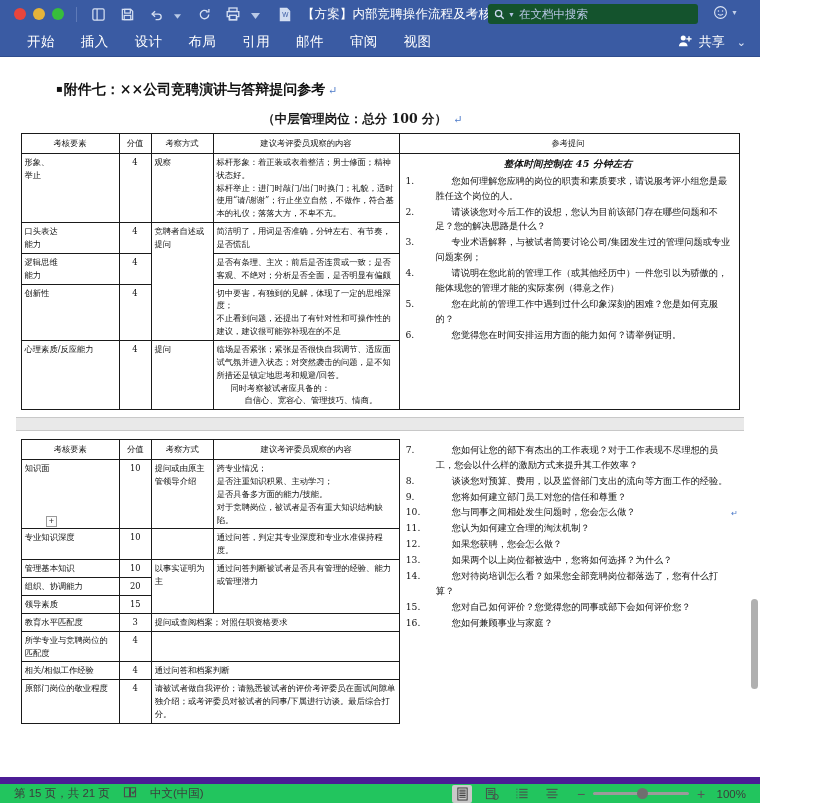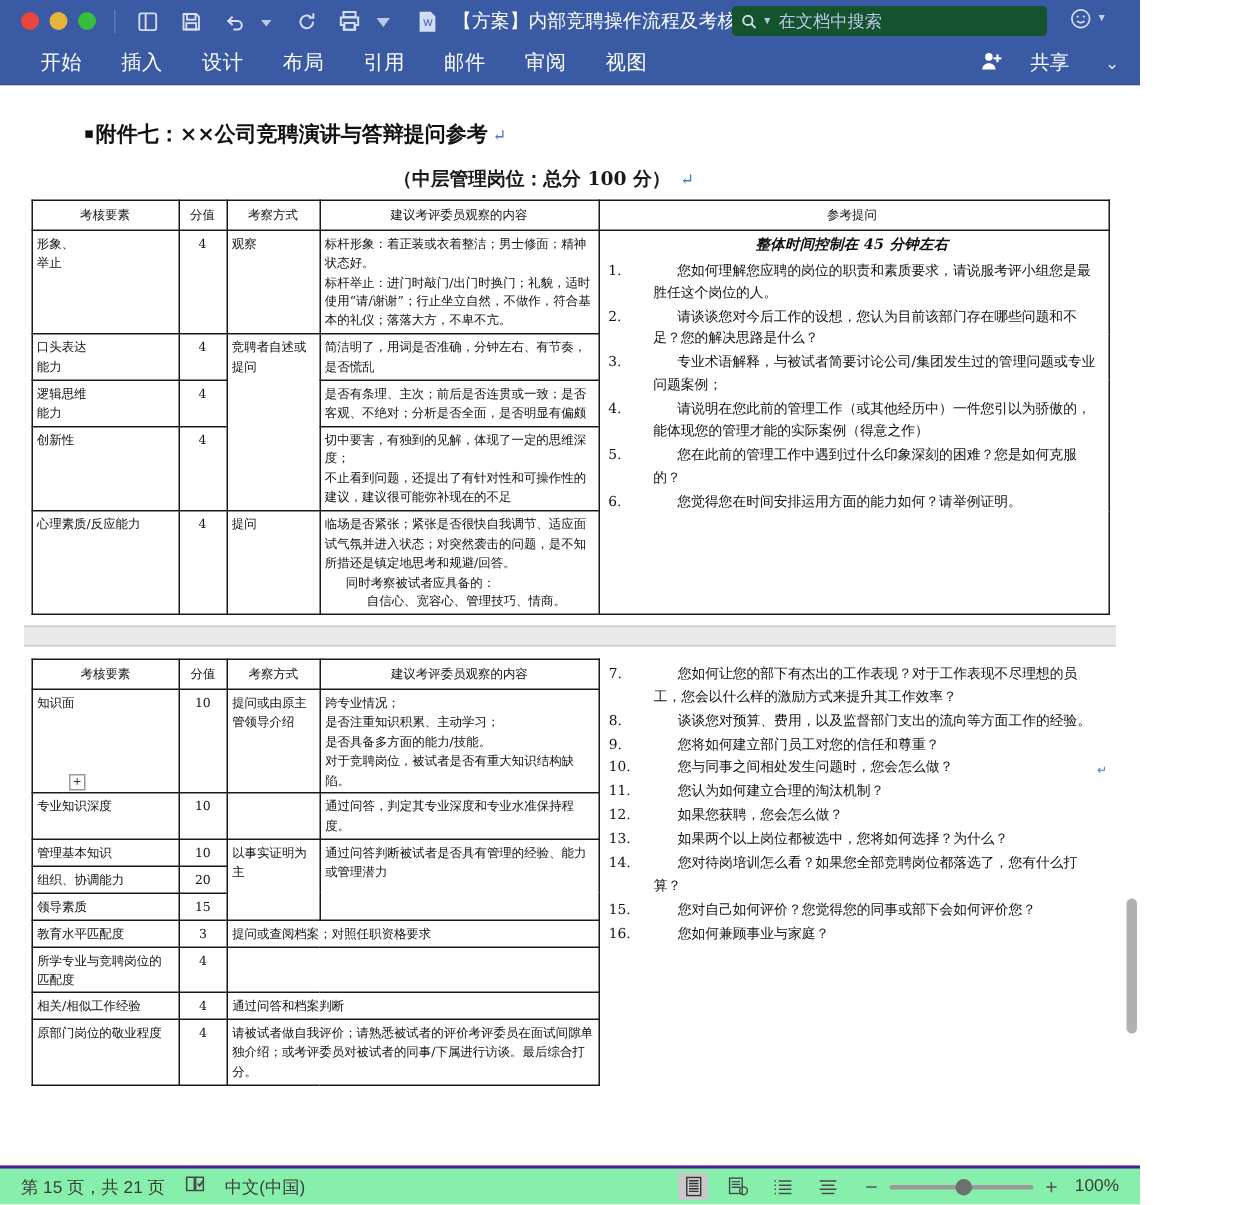--- a/index.html
+++ b/index.html
@@ -50,21 +50,21 @@
   .ribbon {
     height: 29px; background: #3a5ba3; flex: none;
     display: flex; align-items: center; padding-left: 14px; position: relative;
     border-bottom: 1px solid #2f4d8e;
   }
   .tab {
     color: #ffffff; font-size: 13.5px; padding: 0 13px; cursor: default;
     letter-spacing: .4px;
   }
   .share-group {
-    position: absolute; right: 14px; display: flex; align-items: center; gap: 18px;
+    position: absolute; right: 14px; display: flex; align-items: center; gap: 6px;
     color: #ffffff; font-size: 13px;
   }
   .share-group .chev { font-size: 11px; margin-left: 6px; color:#e3eaf7; }
 
   
   .doc-area {
     flex: 1 1 auto; background: #ffffff; position: relative; overflow: hidden;
   }
   .page {
     position: absolute; left: 0; top: 0; right: 0; bottom: 0;
@@ -135,21 +135,21 @@
   .vscroll {
     position: absolute; right: 2px; top: 2px; bottom: 2px; width: 8px;
   }
   .vthumb {
     position: absolute; right: 0; top: 540px; width: 7px; height: 90px;
     background: #b0b0b0; border-radius: 4px;
   }
 
   
   .statusbar {
-    height: 26px; background: #86efac; border-top: 2px solid #4c1d95;
+    height: 26px; background: #22c55e; border-top: 7px solid #4c1d95;
     flex: none; display: flex; align-items: center; padding: 0 14px;
     font-size: 11.5px; color: #3c3c3c; position: relative;
   }
   .st-left { display: flex; align-items: center; gap: 13px; }
   .st-right { position: absolute; right: 14px; display: flex; align-items: center; gap: 10px; }
   .view-btn {
     width: 20px; height: 18px; display: flex; align-items: center; justify-content: center;
     color: #4a4a4a;
   }
   .view-btn.active { background: #c9c9c9; border-radius: 2px; }

